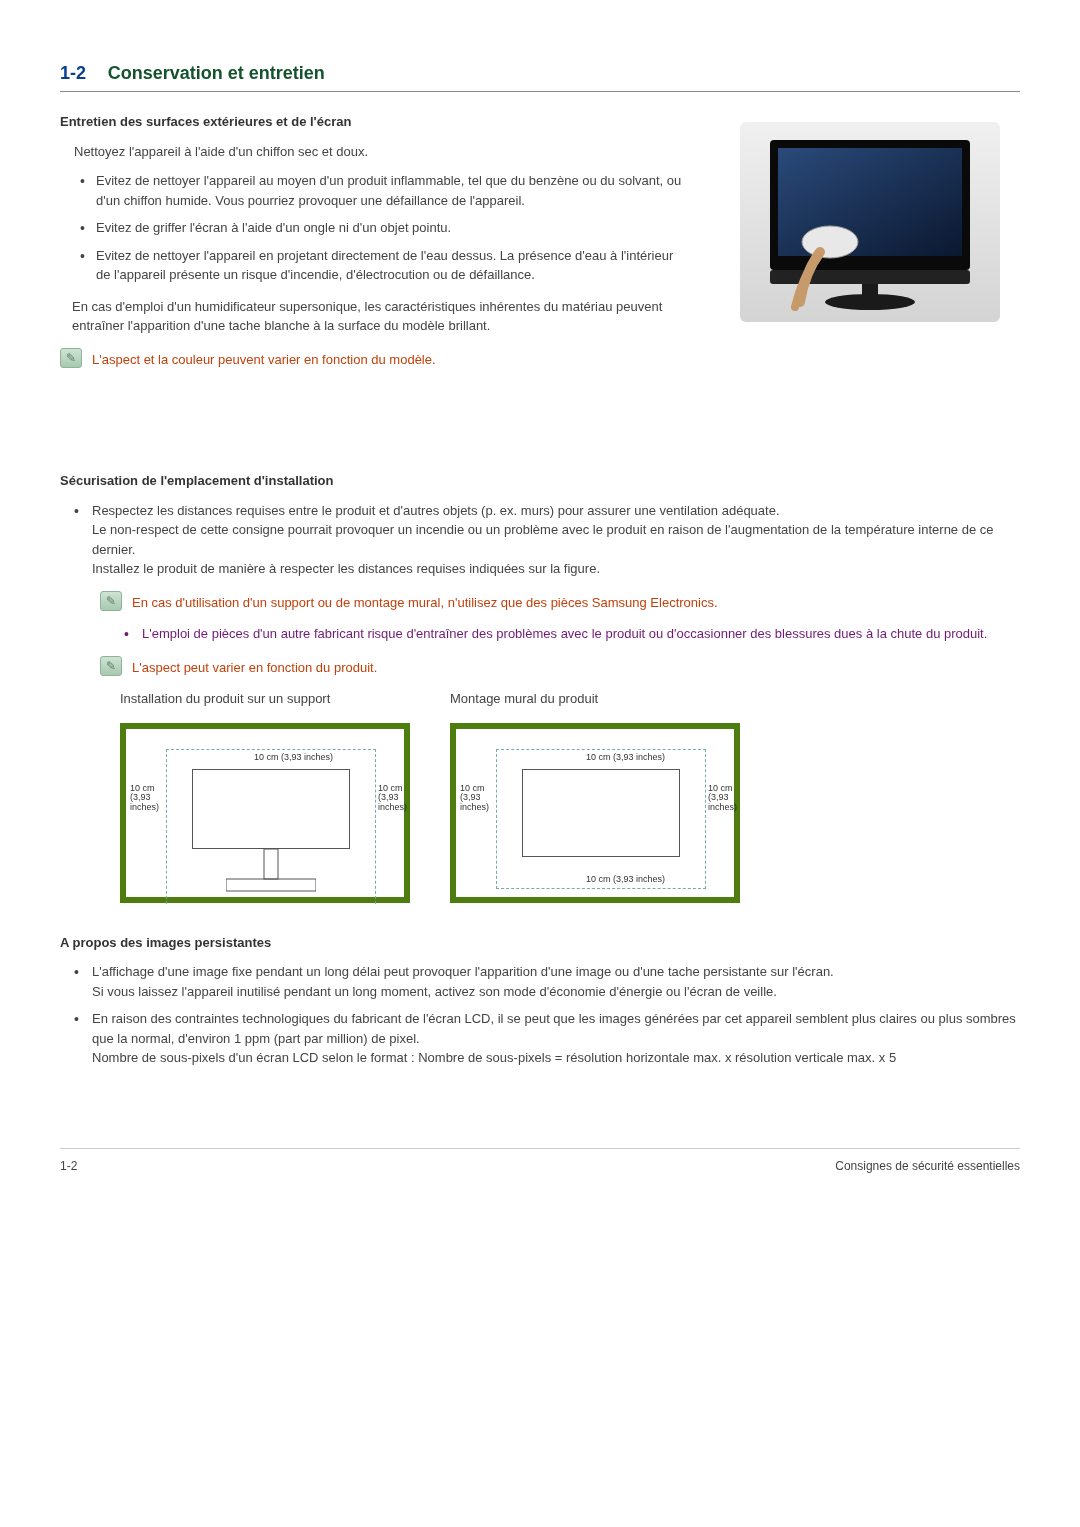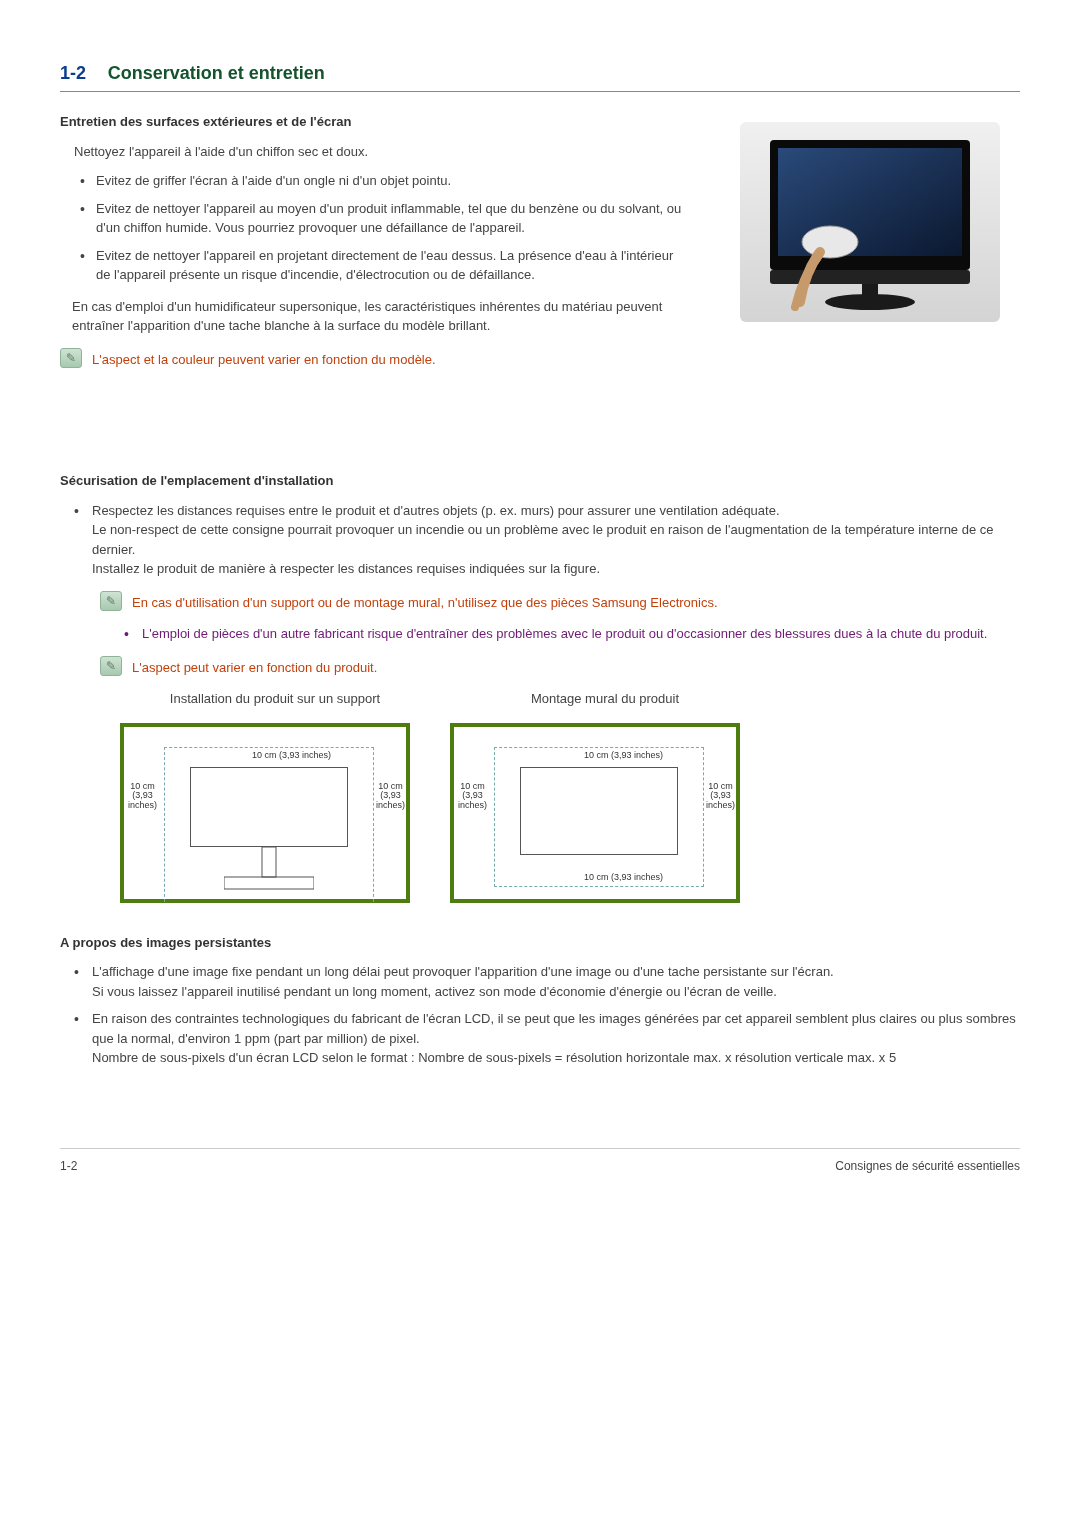--- a/index.html
+++ b/index.html
@@ -84,26 +84,26 @@
       padding-left: 18px;
       margin-bottom: 8px;
       color: #701a75;
     }
     ul.nested-bullets > li::before {
       content: "•";
       position: absolute;
       left: 0;
       font-size: 14px;
     }
-    .diagram-row { display: flex; gap: 20px; margin: 8px 0 0 60px; text-align: center; }
+    .diagram-row { display: flex; gap: 20px; margin: 8px 0 0 60px; }
     .diagram-col { width: 310px; }
     .diagram-title { font-size: 13px; color: #444; margin-bottom: 14px; }
     .diag-box {
       width: 290px; height: 180px;
-      border: 4px solid #4d7c0f;
+      border: 6px solid #4d7c0f;
       position: relative;
       background: #fff;
     }
     .dashed { position: absolute; border: 1px dashed #7aa; }
     .inner-box { position: absolute; border: 1px solid #555; background: #fff; }
     .label-s { position: absolute; font-size: 9px; color: #333; line-height: 1.1; white-space: nowrap; }
     .footer {
       border-top: 1px solid #ccc;
       margin-top: 80px;
       padding-top: 8px;
@@ -119,22 +119,22 @@
 <div class="section-header">
   <span class="section-number">1-2</span>
   <span class="section-title">Conservation et entretien</span>
 </div>
 
 <div class="two-col">
   <div class="col-left">
     <div class="subheading">Entretien des surfaces extérieures et de l'écran</div>
     <p class="body-text">Nettoyez l'appareil à l'aide d'un chiffon sec et doux.</p>
     <ul class="bullets">
+      <li>Evitez de nettoyer l'appareil au moyen d'un produit inflammable, tel que du benzène ou du solvant, ou d'un chiffon humide. Vous pourriez provoquer une défaillance de l'appareil.</li>
       <li>Evitez de griffer l'écran à l'aide d'un ongle ni d'un objet pointu.</li>
-      <li>Evitez de nettoyer l'appareil au moyen d'un produit inflammable, tel que du benzène ou du solvant, ou d'un chiffon humide. Vous pourriez provoquer une défaillance de l'appareil.</li>
       <li>Evitez de nettoyer l'appareil en projetant directement de l'eau dessus. La présence d'eau à l'intérieur de l'appareil présente un risque d'incendie, d'électrocution ou de défaillance.</li>
     </ul>
     <p class="body-text" style="margin-left:12px">En cas d'emploi d'un humidificateur supersonique, les caractéristiques inhérentes du matériau peuvent entraîner l'apparition d'une tache blanche à la surface du modèle brillant.</p>
     <div class="note-row">
       <div class="note-icon">✎</div>
       <div class="note-text">L'aspect et la couleur peuvent varier en fonction du modèle.</div>
     </div>
   </div>
   <div class="col-right">
     <svg class="monitor-img" width="260" height="200" viewBox="0 0 260 200">

